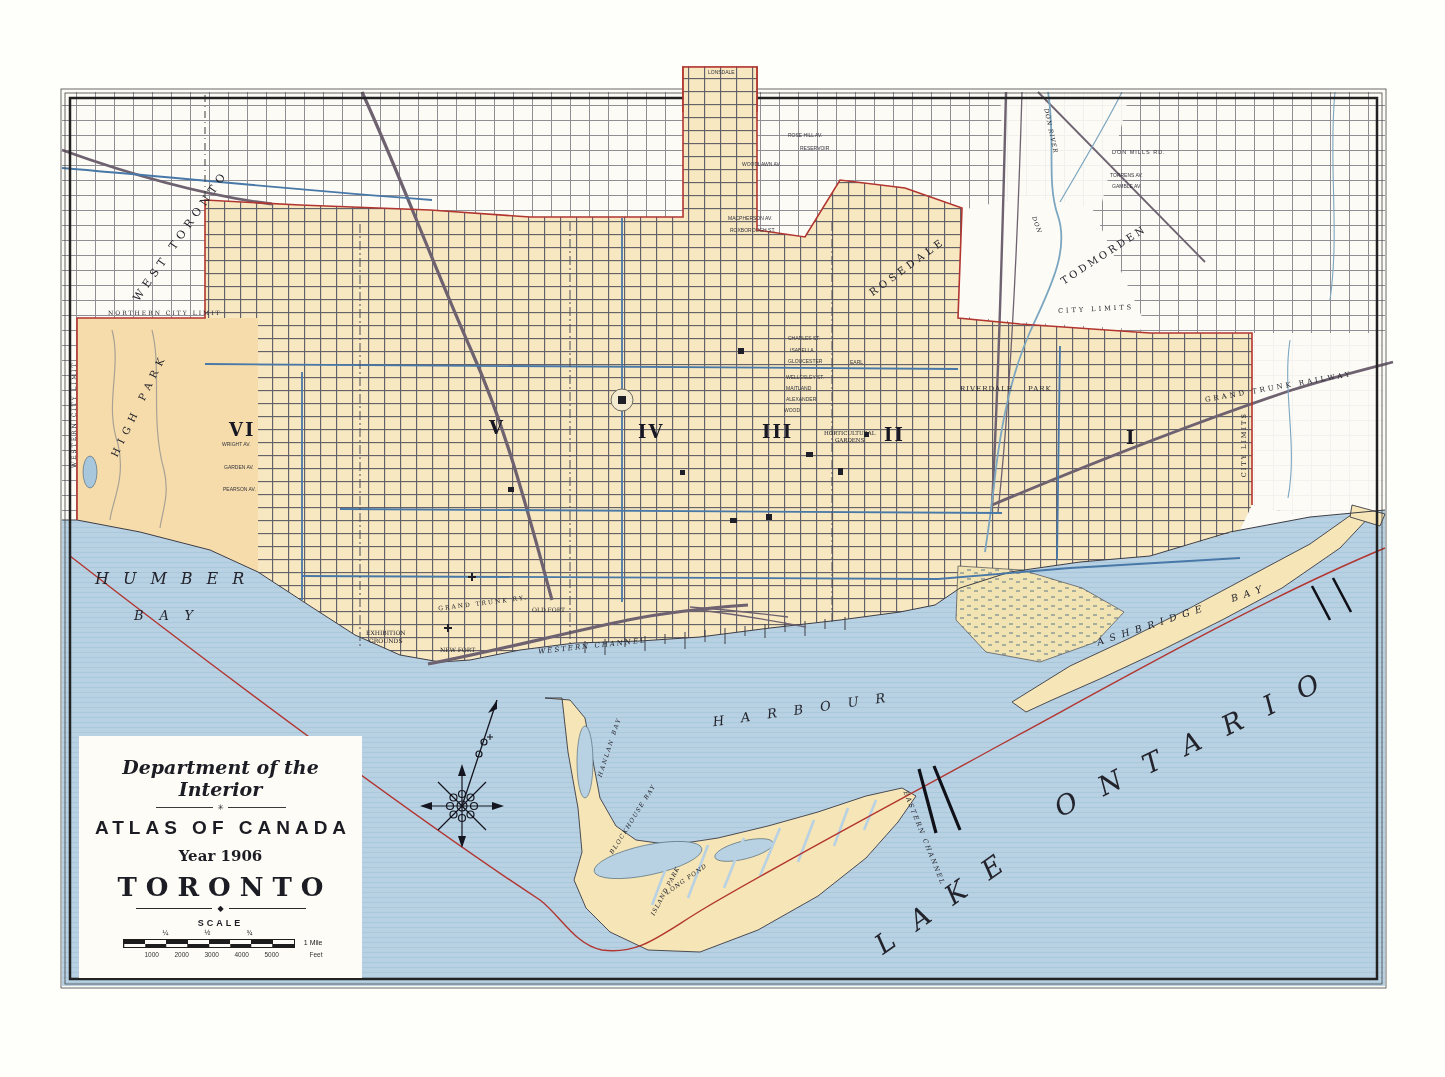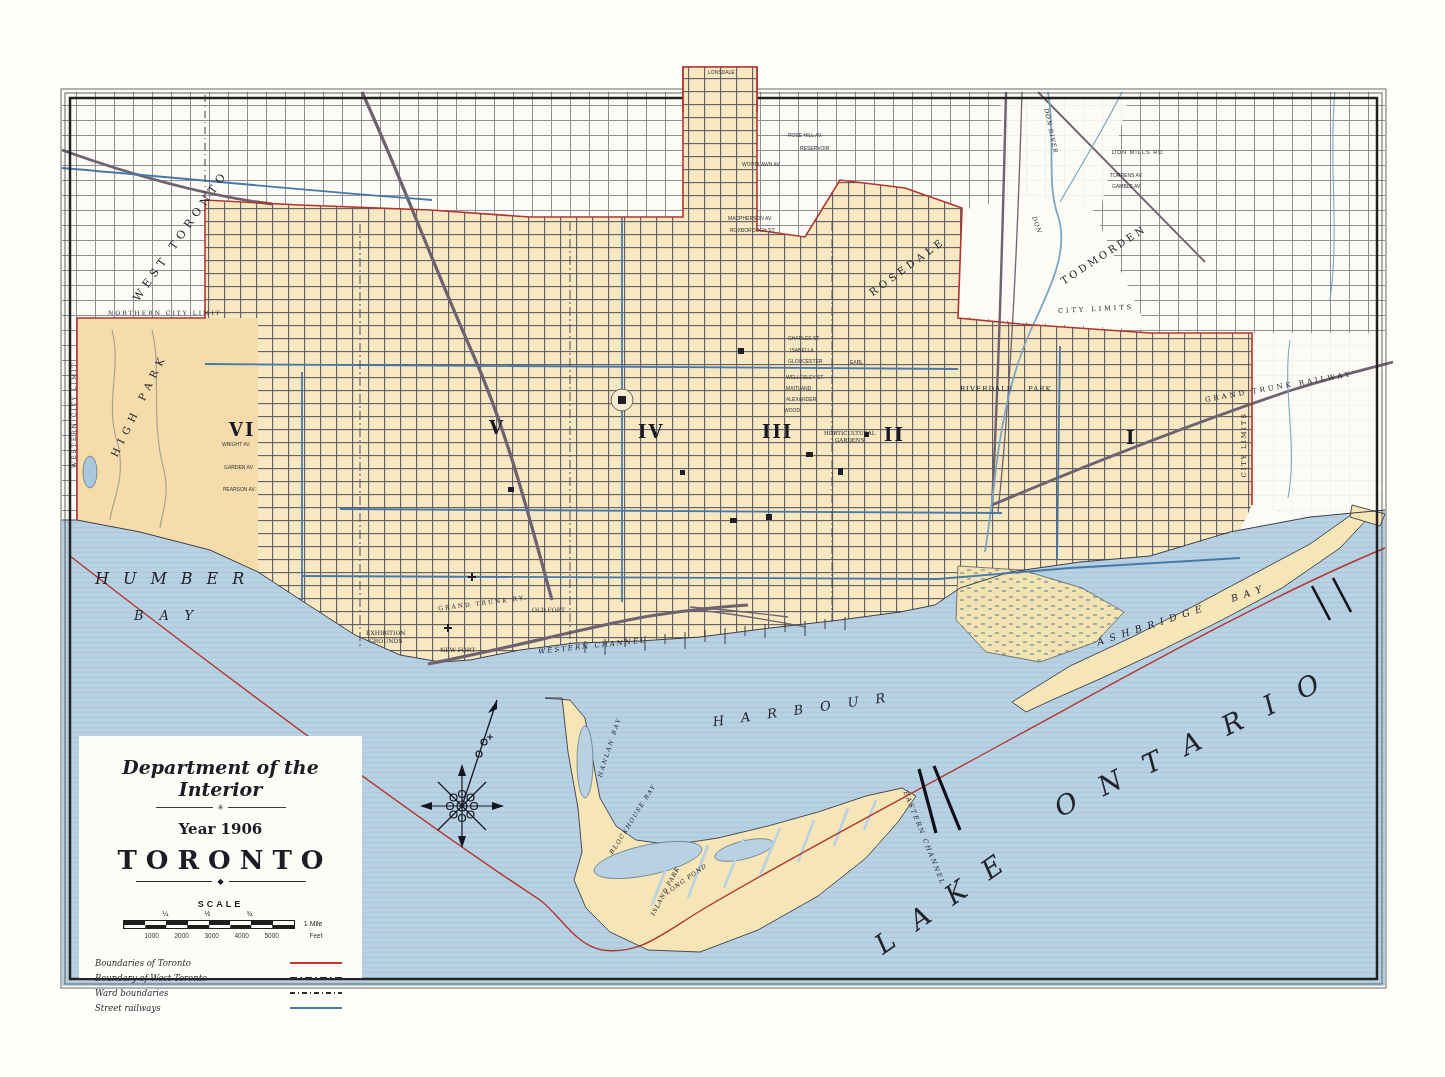--- a/index.html
+++ b/index.html
@@ -18,21 +18,21 @@
   .c-dept{margin-top:20px;font:italic 700 19px "DejaVu Serif",serif;}
   .c-div1{display:flex;align-items:center;justify-content:center;width:130px;margin:3px auto 0;}
   .c-div1 .rule{flex:1;border-top:1px solid #3a3a3a;}
   .c-div1 .star{font-size:8px;padding:0 4px;font-style:normal;}
   .c-atlas{margin-top:5px;font:600 19px "Liberation Sans",sans-serif;letter-spacing:5px;padding-left:5px;}
   .c-year{margin-top:8px;font:700 15px "DejaVu Serif",serif;}
   .c-city{margin-top:7px;font:700 26px "DejaVu Serif",serif;letter-spacing:9px;padding-left:9px;}
   .c-div2{display:flex;align-items:center;justify-content:center;width:170px;margin:2px auto 0;}
   .c-div2 .rule{flex:1;border-top:1px solid #2a2a2a;}
   .c-div2 .dia{font-size:8px;padding:0 5px;}
-  .c-scalehead{margin-top:13px;font:700 9px "Liberation Sans",sans-serif;letter-spacing:3px;}
+  .c-scalehead{margin-top:5px;font:700 9px "Liberation Sans",sans-serif;letter-spacing:3px;}
   .c-scale{position:relative;width:204px;margin:1px auto 0;height:40px;font-family:"Liberation Sans",sans-serif;}
   .frac{position:absolute;top:0;font-size:7px;color:#222;}
   .milebar{position:absolute;left:4px;top:10px;width:170px;height:7px;border:1px solid #1d1d1d;background:#fdfcf6;}
   .milebar .r1,.milebar .r2{height:3.5px;background:repeating-linear-gradient(90deg,#1d1d1d 0 21.25px,rgba(0,0,0,0) 21.25px 42.5px);}
   .milebar .r2{background-position:21.25px 0;}
   .mile-end{position:absolute;right:0;top:10px;font-size:7px;color:#222;}
   .feet{position:absolute;top:22px;font-size:6.5px;color:#333;}
   .feet-end{position:absolute;right:0;top:22px;font-size:6.5px;color:#333;}
   .c-legend{margin-top:8px;}
   .leg-row{display:flex;align-items:center;margin:0 0 5px 0;}
@@ -250,20 +250,21 @@
 <div class="lbl sans" style="left:224px;top:465px;font-size:5px;">GARDEN AV.</div>
 <div class="lbl sans" style="left:223px;top:487px;font-size:5px;">PEARSON AV.</div>
 
 <div id="cartouche">
   <div class="c-dept">Department of the Interior</div>
   <div class="c-div1">
     <span class="rule"></span>
         <span class="star">✳</span>
         <span class="rule"></span>
   </div>
+  <div class="c-atlas">ATLAS OF CANADA</div>
   <div class="c-year">Year 1906</div>
   <div class="c-city">TORONTO</div>
   <div class="c-div2">
     <span class="rule"></span>
         <span class="dia">◆</span>
         <span class="rule"></span>
   </div>
   <div class="c-scalehead">SCALE</div>
   <div class="c-scale">
     <span class="frac" style="left:44px;">¼</span>
@@ -274,33 +275,15 @@
           <div class="r2"></div>
         </div>
     <span class="mile-end">1 Mile</span>
     <span class="feet" style="left:26px;">1000</span>
     <span class="feet" style="left:56px;">2000</span>
     <span class="feet" style="left:86px;">3000</span>
     <span class="feet" style="left:116px;">4000</span>
     <span class="feet" style="left:146px;">5000</span>
     <span class="feet-end">Feet</span>
   </div>
-  <div class="c-legend">
-    <div class="leg-row">
-      <span class="leg-label">Boundaries of Toronto</span>
-      <span class="leg-sw sw-red"></span>
-    </div>
-    <div class="leg-row">
-      <span class="leg-label">Boundary of West Toronto</span>
-      <span class="leg-sw sw-wt"></span>
-    </div>
-    <div class="leg-row">
-      <span class="leg-label">Ward boundaries</span>
-      <span class="leg-sw sw-ward"></span>
-    </div>
-    <div class="leg-row">
-      <span class="leg-label">Street railways</span>
-      <span class="leg-sw sw-rail"></span>
-    </div>
-  </div>
 </div>
 
 </div>
 
 </body></html>

